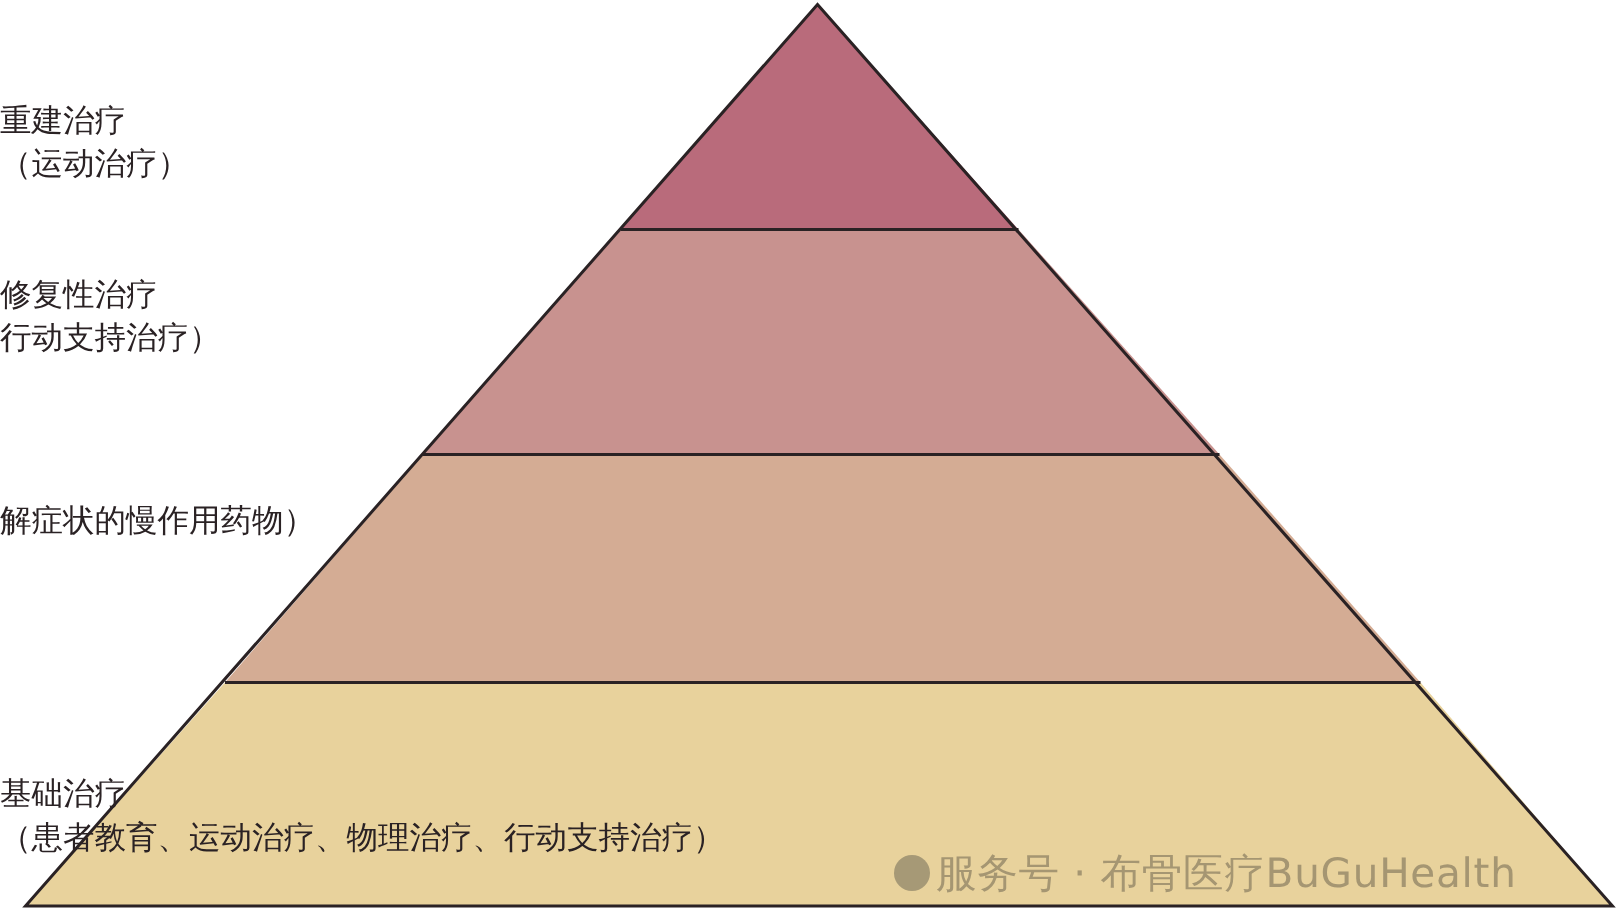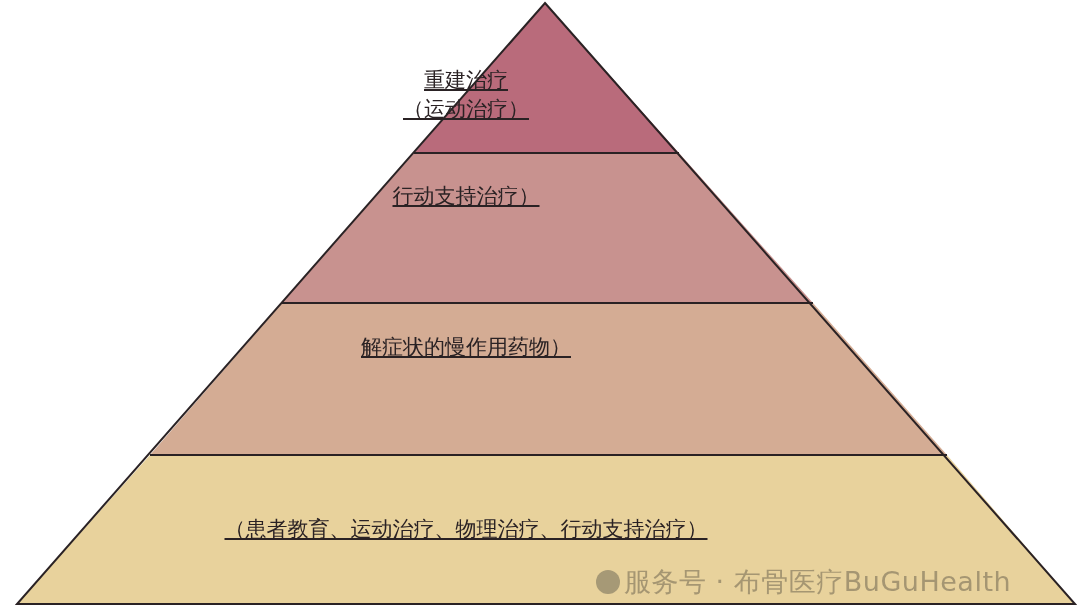--- a/index.html
+++ b/index.html
@@ -1,20 +1,20 @@
 <!DOCTYPE html>
 <html><head>
   <meta charset="utf-8">
   <style>
     html, body { margin: 0; padding: 0; background: #ffffff; }
     body { width: 1080px; height: 610px; position: relative; overflow: hidden;
            font-family: "DejaVu Sans", "Liberation Sans", sans-serif; }
     svg.pyr { position: absolute; left: 0; top: 0; }
-    .label { position: absolute; left: 0; width: 932px; text-align: center;
-             color: #2a2224; font-size: 21px; line-height: 29px; text-decoration: underline; }
+    .label { position: absolute; left: 0; width: 932px; text-align: left;
+             color: #2a2224; font-size: 21px; line-height: 29px; }
     .label .t { display: block; }
     .watermark { position: absolute; left: 596px; top: 564px; font-size: 27px;
                  color: rgba(110,100,80,0.55); letter-spacing: 0.5px; }
     .wm-dot { display:inline-block; width:24px; height:24px; border-radius:50%;
               background: rgba(100,95,80,0.5); vertical-align: -3px; margin-right: 4px; }
   </style>
 </head>
 <body>
 
 <svg class="pyr" width="1080" height="610" viewBox="0 0 1080 610">
@@ -29,26 +29,28 @@
     <line x1="150" y1="455" x2="947" y2="455"></line>
   </g>
 </svg>
 
 <div class="label" style="top:66px;">
   <span class="t">重建治疗</span>
   <span class="t">（运动治疗）</span>
 </div>
 
 <div class="label" style="top:182px;">
+  <span class="t">修复性治疗</span>
   <span class="t">行动支持治疗）</span>
 </div>
 
 <div class="label" style="top:333px;">
   <span class="t">解症状的慢作用药物）</span>
 </div>
 
 <div class="label" style="top:515px;">
+  <span class="t">基础治疗</span>
   <span class="t">（患者教育、运动治疗、物理治疗、行动支持治疗）</span>
 </div>
 
 <div class="watermark">
   <span class="wm-dot"></span><span>服务号 · 布骨医疗BuGuHealth</span>
 </div>
 
 </body></html>

